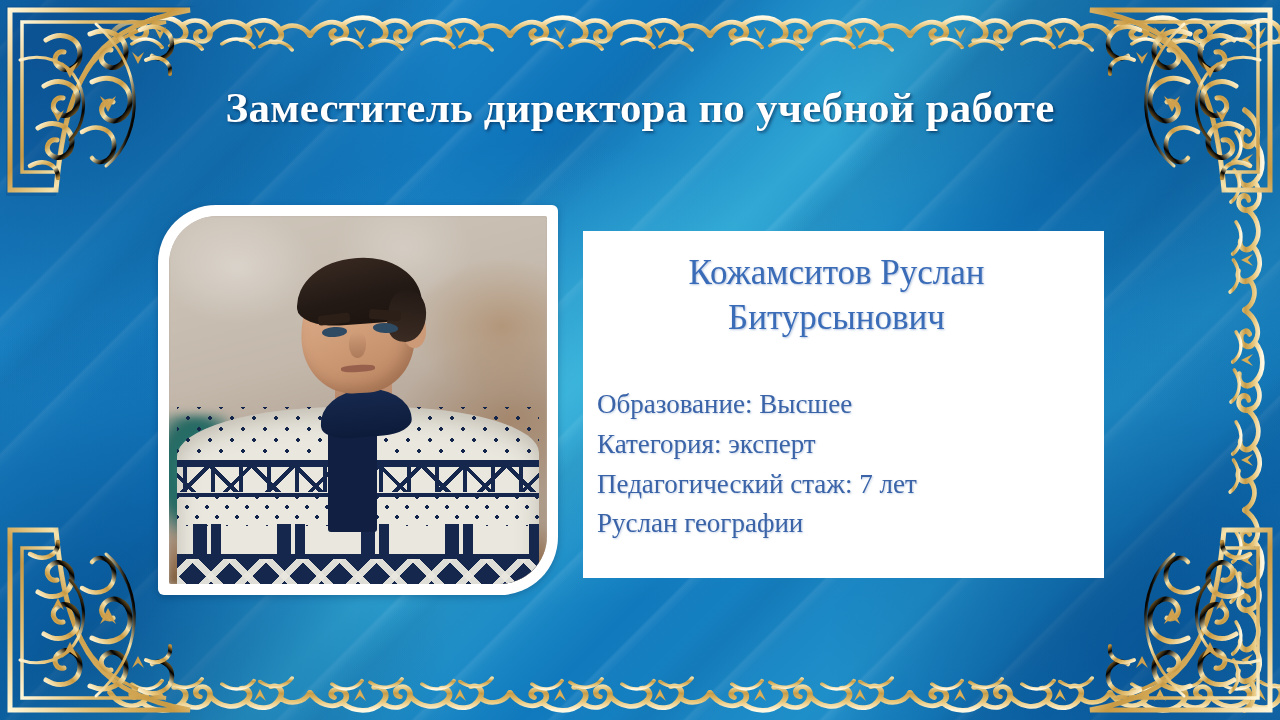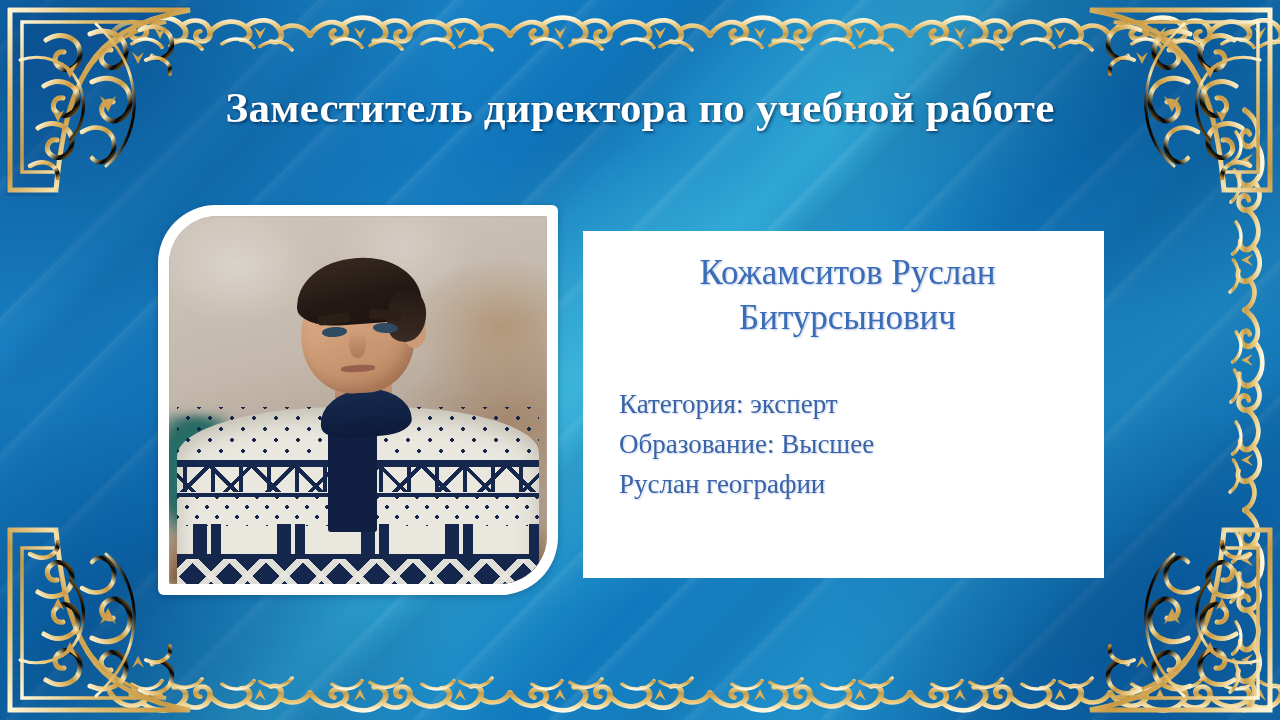--- a/index.html
+++ b/index.html
@@ -236,21 +236,21 @@
     background:#96604d; border-radius:40%;
     transform:rotate(-3deg);
   }
 
   
   #info-panel {
     position:absolute;
     left:583px; top:231px;
     width:521px; height:347px;
     background:#ffffff;
-    padding:20px 22px 18px 30px;
+    padding:20px 22px 18px 8px;
   }
   #person-name {
     text-align:center;
     color:#3b6cb8;
     font-size:35px;
     line-height:1.28;
     text-shadow:1px 1px 2px rgba(120,150,195,0.55);
     padding:0 6px;
   }
   #details {
@@ -491,19 +491,20 @@
       <div class="ph eye" id="eye-l"></div>
       <div class="ph eye" id="eye-r"></div>
       <div class="ph" id="nose"></div>
       <div class="ph" id="mouth"></div>
     </div>
   </div>
 
   <div id="info-panel">
     <div id="person-name">Кожамситов Руслан Битурсынович</div>
     <div id="details">
+      <div>Образование: Высшее</div>
       <div>Категория: эксперт</div>
-      <div>Образование: Высшее</div>
+      <div>Педагогический стаж: 7 лет</div>
       <div>Руслан географии</div>
     </div>
   </div>
 
 </div>
 
 </body></html>

